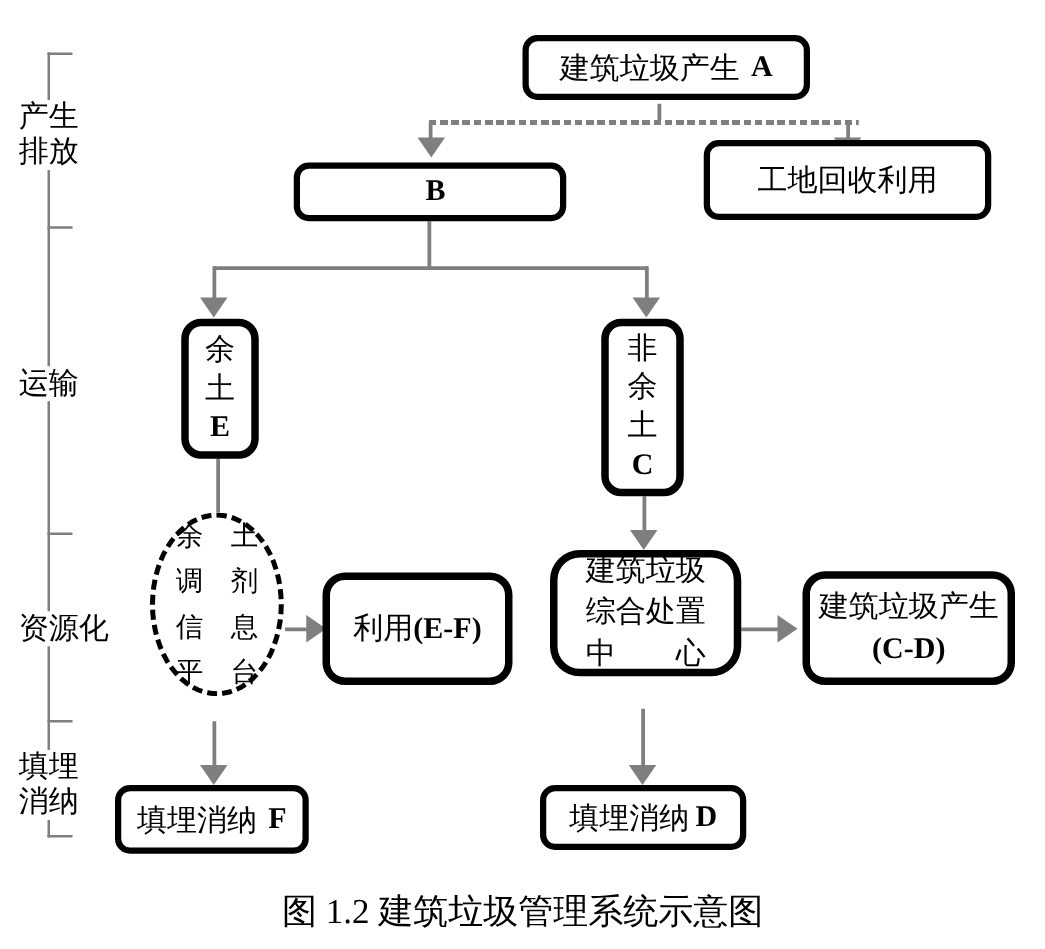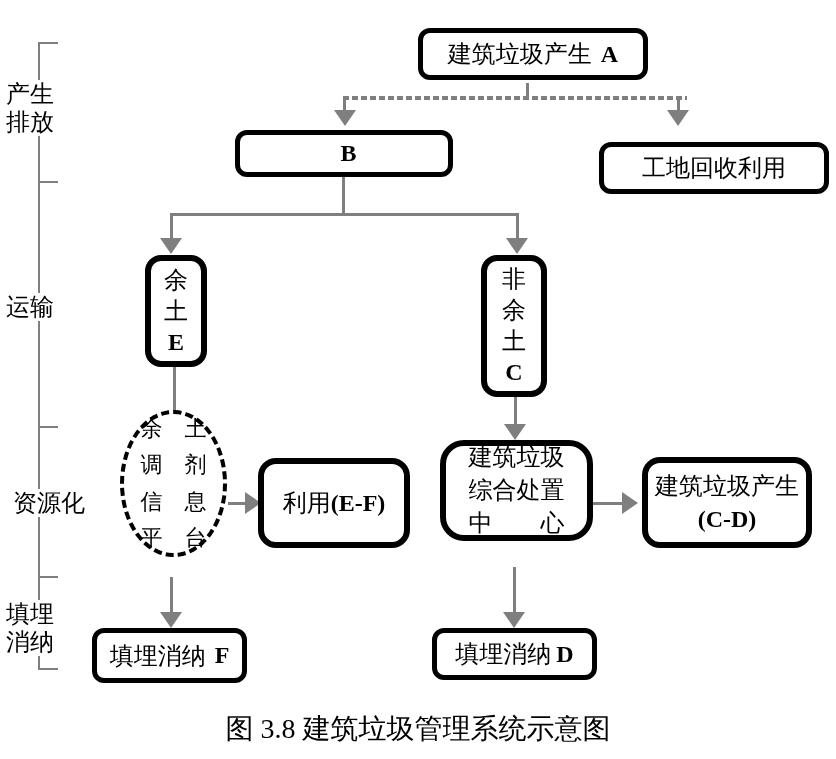--- a/index.html
+++ b/index.html
@@ -30,21 +30,21 @@
     background:repeating-linear-gradient(90deg,#7f7f7f 0 6px,#ffffff 6px 9px);
   }
   .arr-d{position:absolute;width:0;height:0;
     border-left:11px solid transparent;border-right:11px solid transparent;
     border-top:16px solid #7f7f7f;}
   .arr-r{position:absolute;width:0;height:0;
     border-top:11px solid transparent;border-bottom:11px solid transparent;
     border-left:16px solid #7f7f7f;}
   
   .stage{
-    position:absolute;background:#fff;
+    position:absolute;background:#fff;text-align:center;
     font-size:24px;line-height:28px;white-space:nowrap;
   }
   .caption{
     position:absolute;left:0;top:710;width:836px;text-align:center;
     font-size:28px;top:710px;
   }
 </style>
 </head>
 <body>
 
@@ -101,21 +101,21 @@
 
   <div class="box" style="left:418px;top:28px;width:230px;height:52px;text-align:right;">
     <span>建筑垃圾产生</span>
       <span class="code">A</span>
   </div>
 
   <div class="box" style="left:235px;top:130px;width:218px;height:47px;">
       <span class="code">B</span>
   </div>
 
-  <div class="box" style="left:563px;top:142px;width:230px;height:52px;margin-left:36px;">
+  <div class="box" style="left:563px;top:112px;width:230px;height:64px;">
     <span>工地回收利用</span>
   </div>
 
   <div class="box vbox" style="left:145px;top:255px;width:62px;height:112px;">
     <div>余</div>
     <div>土</div>
     <div class="code">E</div>
   </div>
 
   <div class="box vbox" style="left:481px;top:255px;width:66px;height:142px;">
@@ -150,15 +150,15 @@
   <div class="box" style="left:92px;top:628px;width:155px;height:55px;">
     <span>填埋消纳</span>
       <span class="code">F</span>
   </div>
 
   <div class="box" style="left:432px;top:628px;width:165px;height:52px;">
     <span>填埋消纳</span>
       <span class="code" style="margin-left:5px;">D</span>
   </div>
 
-  <div class="caption">图 3.8 建筑垃圾管理系统示意图</div>
+  <div class="caption">图 1.2 建筑垃圾管理系统示意图</div>
 
 </div>
 
 </body></html>

